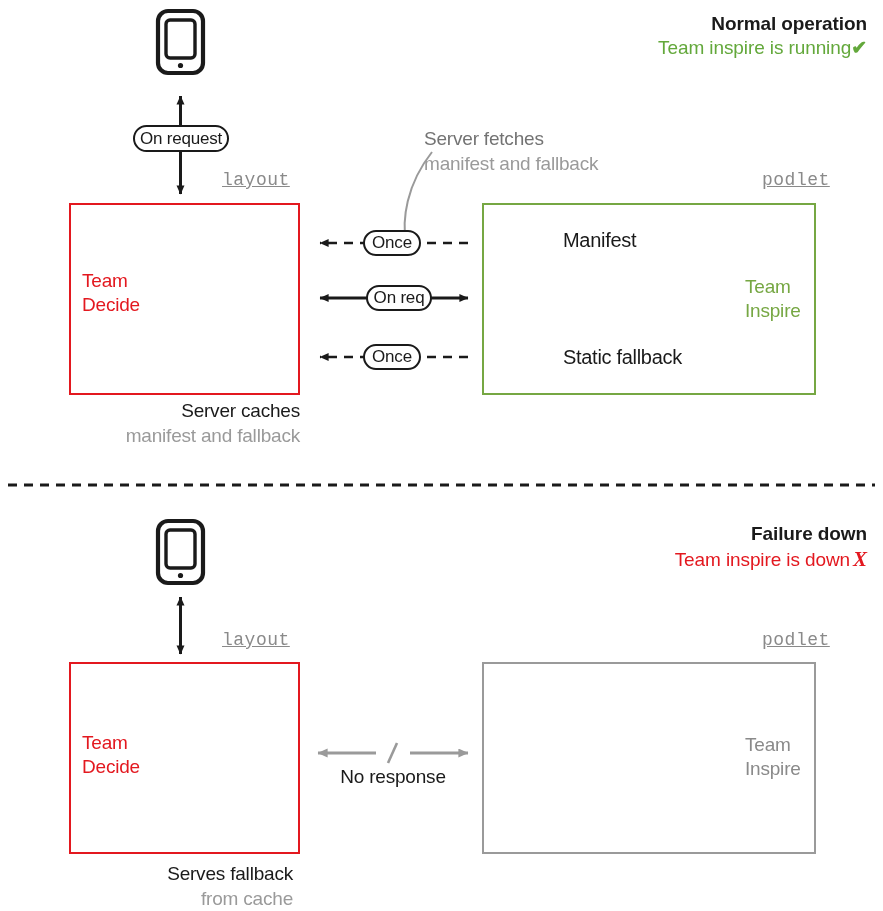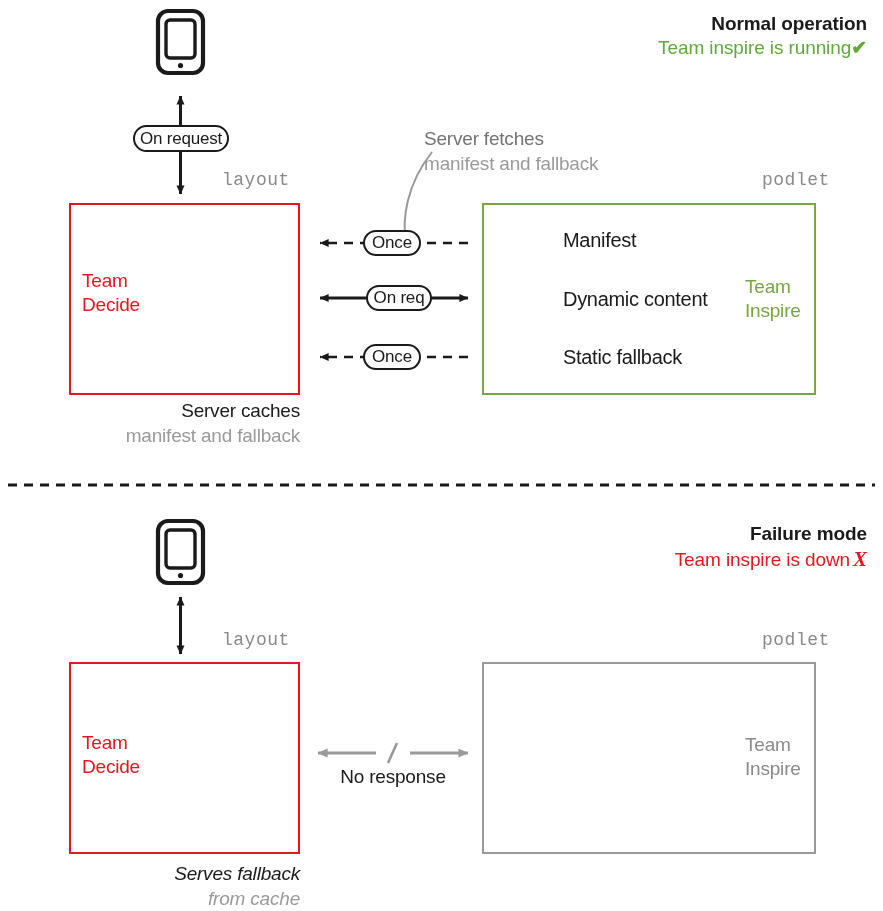--- a/index.html
+++ b/index.html
@@ -55,20 +55,21 @@
     font-size: 21px;
     padding-left: 3px;
   }
 
   
   .zone-label {
     font-family: "Liberation Mono", monospace;
     font-size: 18px;
     color: #8a8a8a;
     letter-spacing: 0.5px;
+    text-decoration: underline;
   }
 
   
   .box {
     position: absolute;
     background: #ffffff;
     box-sizing: border-box;
   }
   .box.red   { border: 2px solid #e3181f; }
   .box.green { border: 2px solid #76a743; }
@@ -373,44 +374,43 @@
     <span>Decide</span>
   </div>
 
   <div class="caption" style="left:69px; top:399px; width:231px;">
     <span class="line1">Server caches</span>
     <span class="line2">manifest and fallback</span>
   </div>
 
   <div class="box green" style="left:482px; top:203px; width:334px; height:192px;"></div>
   <div class="podlet-row-label" style="left:563px; top:229px;">Manifest</div>
-  <div class="podlet-row-label" style="left:563px; top:288px;">Dynamic content</div>
   <div class="podlet-row-label" style="left:563px; top:346px;">Static fallback</div>
   <div class="team-name green" style="left:745px; top:275px;">
     <span>Team</span><br>
     <span>Inspire</span>
   </div>
 
   <div class="abs status-block" style="right:16px; top:522px;">
-    <div class="status-title">Failure mode</div>
+    <div class="status-title">Failure down</div>
     <div class="status-sub bad">
       <span>Team inspire is down</span><span class="mark-bad">X</span>
     </div>
   </div>
 
   <div class="abs zone-label" style="left:222px; top:630px;">layout</div>
   <div class="abs zone-label" style="left:762px; top:630px;">podlet</div>
 
   <div class="box red" style="left:69px; top:662px; width:231px; height:192px;"></div>
   <div class="team-name red" style="left:82px; top:731px;">
     <span>Team</span><br>
     <span>Decide</span>
   </div>
 
-  <div class="caption" style="left:69px; top:862px; width:231px;font-style:italic;">
+  <div class="caption" style="left:62px; top:862px; width:231px;">
     <span class="line1">Serves fallback</span>
     <span class="line2">from cache</span>
   </div>
 
   <div class="no-response" style="left:313px; top:766px;">No response</div>
 
   <div class="box gray" style="left:482px; top:662px; width:334px; height:192px;"></div>
   <div class="team-name gray" style="left:745px; top:733px;">
     <span>Team</span><br>
     <span>Inspire</span>

